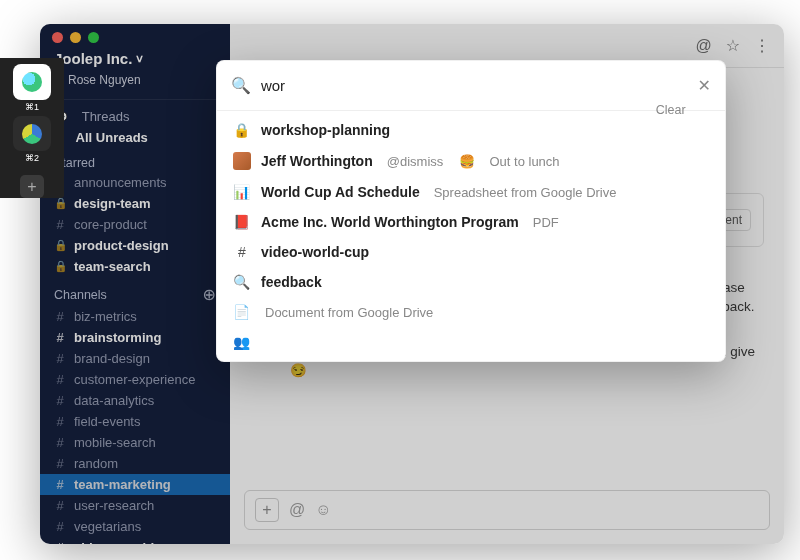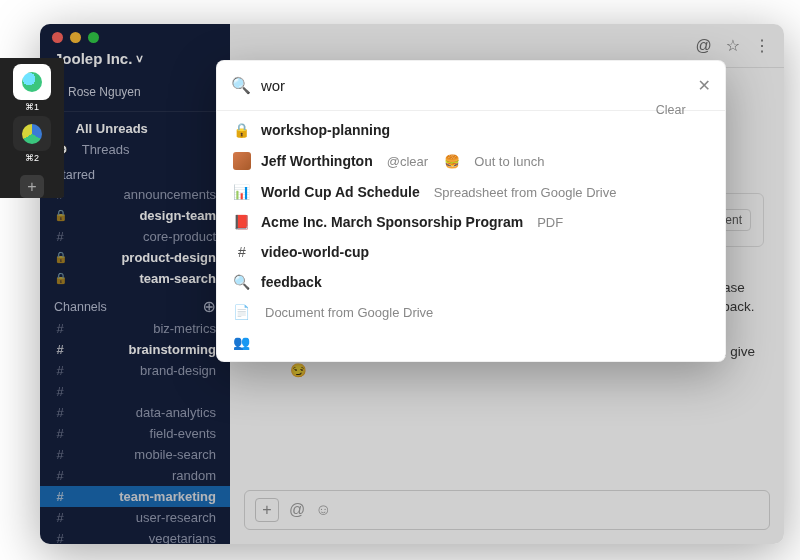--- a/index.html
+++ b/index.html
@@ -34,28 +34,28 @@
   .dot.red{background:#ff5f57;} .dot.yellow{background:#febc2e;} .dot.green{background:#28c840;}
 
   
   .sidebar {
     width: 190px; height: 100%; background: #0b1635; color: #a9b0c6;
     padding-top: 22px; font-size: 13px; flex-shrink:0; overflow:hidden;
   }
   .ws-header { padding: 4px 14px 6px; }
   .ws-name { color: #fff; font-weight: 800; font-size: 15px; display:flex; align-items:center; gap:4px;}
   .ws-name .chev { font-size:11px; }
-  .presence { display:flex; align-items:center; gap:6px; font-size:12px; color:#cfd3e0; margin-top:18px;}
+  .presence { display:flex; align-items:center; gap:6px; font-size:12px; color:#cfd3e0; margin-top:6px;}
   .presence .p-dot { width:8px;height:8px;border-radius:50%;background:#2ecc71;}
   .sb-hr { border-top:1px solid rgba(255,255,255,.08); margin:6px 0;}
   .sb-row { padding: 3px 14px; display:flex; align-items:center; gap:8px; cursor:pointer; white-space:nowrap;}
   .sb-row.bold { color:#fff; font-weight:700;}
   .sb-section { padding: 8px 14px 2px; font-size:12.5px; color:#b8bfd4; display:flex; justify-content:space-between; align-items:center;}
   .sb-section .plus { font-size:16px; color:#b8bfd4; cursor:pointer;}
-  .ch { opacity:.85;justify-content:space-between; }
+  .ch { opacity:.85; }
   .ch.bold { color:#fff; font-weight:700; opacity:1;}
   .ch.selected { background:#1173c7; color:#fff; font-weight:600; margin:0; padding:3px 14px;}
   .hash { opacity:.7; width:12px; text-align:center;}
   .lock { opacity:.7; width:12px; text-align:center; font-size:11px;}
   .triangle::before{content:"≡"; margin-right:6px;}
   .thread::before{content:"💬"; font-size:11px; margin-right:6px;}
 
   
   .main { flex: 1; display:flex; flex-direction:column; background:#fff; position:relative;}
   .main-header { height:44px; border-bottom:1px solid #e6e6e6; display:flex; align-items:center; justify-content:flex-end; padding:0 14px; gap:14px; color:#6a6a6a;}
@@ -144,28 +144,28 @@
         <div class="ws-name">
           <span>Joolep Inc.</span>
           <span class="chev">ⅴ</span>
         </div>
         <div class="presence">
           <span class="p-dot"></span>
           <span>Rose Nguyen</span>
         </div>
       </div>
       <div class="sb-hr"></div>
+      <div class="sb-row">
+          <span class="thread"></span>
+          <span>Threads</span>
+        </div>
       <div class="sb-row bold">
           <span class="triangle"></span>
           <span>All Unreads</span>
         </div>
-      <div class="sb-row">
-          <span class="thread"></span>
-          <span>Threads</span>
-        </div>
 
       <div class="sb-section">
           <span>Starred</span>
         </div>
       <div id="starred-list">
           <div class="sb-row ch">
             <span class="hash">#</span>
             <span>announcements</span>
           </div>
           <div class="sb-row ch bold">
@@ -198,20 +198,21 @@
           <div class="sb-row ch bold">
             <span class="hash">#</span>
             <span>brainstorming</span>
           </div>
           <div class="sb-row ch">
             <span class="hash">#</span>
             <span>brand-design</span>
           </div>
           <div class="sb-row ch">
             <span class="hash">#</span>
+            <span>customer-experience</span>
           </div>
           <div class="sb-row ch">
             <span class="hash">#</span>
             <span>data-analytics</span>
           </div>
           <div class="sb-row ch">
             <span class="hash">#</span>
             <span>field-events</span>
           </div>
           <div class="sb-row ch">
@@ -312,32 +313,32 @@
         <span class="close">✕</span>
       </div>
       <div class="results" id="results">
           <div class="res">
             <span class="ico ">🔒</span>
             <span class="label">workshop-planning</span>
           </div>
           <div class="res">
             <span class="avatar-tiny"></span>
             <span class="label">Jeff Worthington</span>
-            <span class="sub">@clear</span>
+            <span class="sub">@dismiss</span>
             <span class="status-emoji">🍔</span>
             <span class="sub">Out to lunch</span>
           </div>
           <div class="res">
             <span class="ico sheet">📊</span>
             <span class="label">World Cup Ad Schedule</span>
             <span class="sub">Spreadsheet from Google Drive</span>
           </div>
           <div class="res">
             <span class="ico pdf">📕</span>
-            <span class="label">Acme Inc. March Sponsorship Program</span>
+            <span class="label">Acme Inc. World Worthington Program</span>
             <span class="sub">PDF</span>
           </div>
           <div class="res">
             <span class="ico ">#</span>
             <span class="label">video-world-cup</span>
           </div>
           <div class="res">
             <span class="ico ">🔍</span>
             <span class="label">feedback</span>
           </div>

